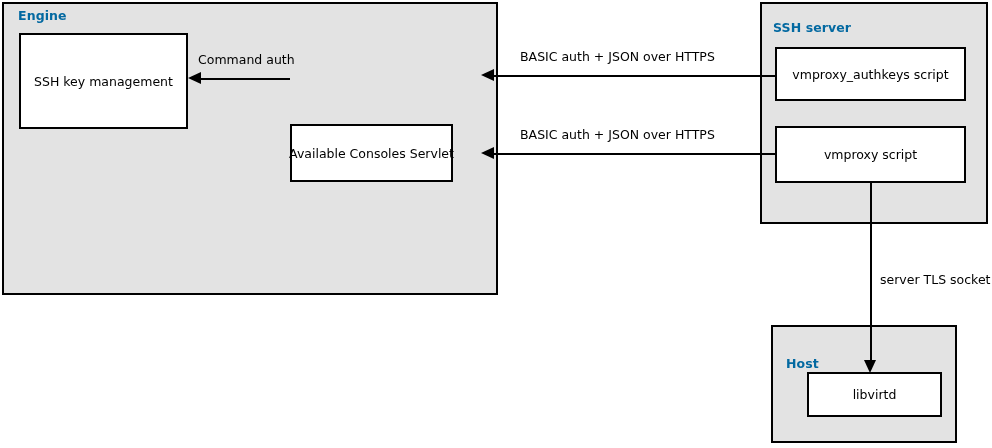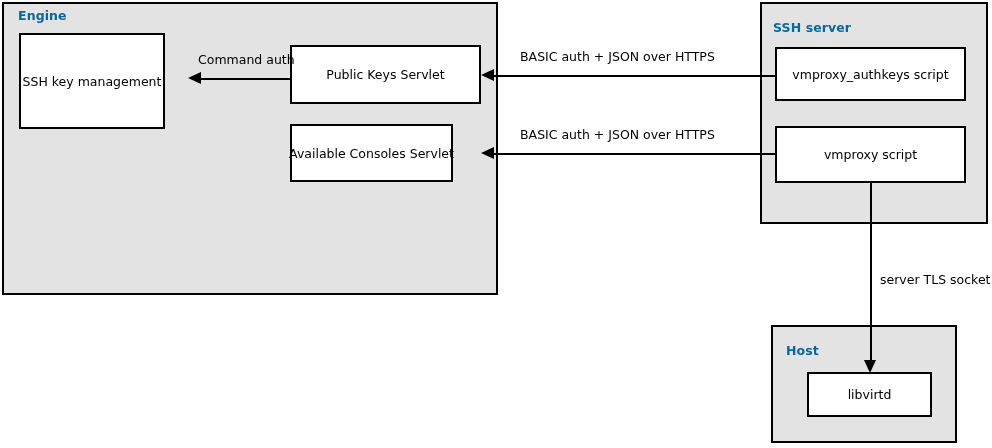--- a/index.html
+++ b/index.html
@@ -89,47 +89,44 @@
   }
 </style>
 </head>
 <body>
 
 <div id="canvas">
 
   <div class="group" style="left:2px; top:2px; width:496px; height:293px;"></div>
   <div class="group-label" style="left:18px; top:8px;">Engine</div>
 
-  <div class="node" style="left:19px; top:33px; width:146px; height:96px;">
+  <div class="node" style="left:19px; top:33px; width:169px; height:96px;">
     <span class="node-label">SSH key management</span>
   </div>
 
-  <div class="node" style="left:290px; top:45px; width:191px; height:59px;">
-    <span class="node-label">Public Keys Servlet</span>
-  </div>
 
   <div class="node" style="left:290px; top:124px; width:163px; height:58px;">
     <span class="node-label">Available Consoles Servlet</span>
   </div>
 
   <div class="group" style="left:760px; top:2px; width:228px; height:222px;"></div>
   <div class="group-label" style="left:773px; top:20px;">SSH server</div>
 
   <div class="node" style="left:775px; top:126px; width:191px; height:57px;">
     <span class="node-label">vmproxy script</span>
   </div>
 
   <div class="node" style="left:775px; top:47px; width:191px; height:54px;">
     <span class="node-label">vmproxy_authkeys script</span>
   </div>
 
   <div class="group" style="left:771px; top:325px; width:186px; height:118px;"></div>
-  <div class="group-label" style="left:786px; top:343px;">Host</div>
+  <div class="group-label" style="left:786px; top:356px;">Host</div>
 
-  <div class="node" style="left:807px; top:372px; width:125px; height:45px;">
+  <div class="node" style="left:807px; top:372px; width:135px; height:45px;">
     <span class="node-label">libvirtd</span>
   </div>
 
   <div class="hline" style="left:199px; top:78px; width:91px;"></div>
   <div class="arrow-left" style="left:188px; top:72px;"></div>
   <div class="edge-label" style="left:198px; top:52px;">Command auth</div>
 
   <div class="hline" style="left:492px; top:75px; width:283px;"></div>
   <div class="arrow-left" style="left:481px; top:69px;"></div>
   <div class="edge-label" style="left:520px; top:49px;">BASIC auth + JSON over HTTPS</div>

